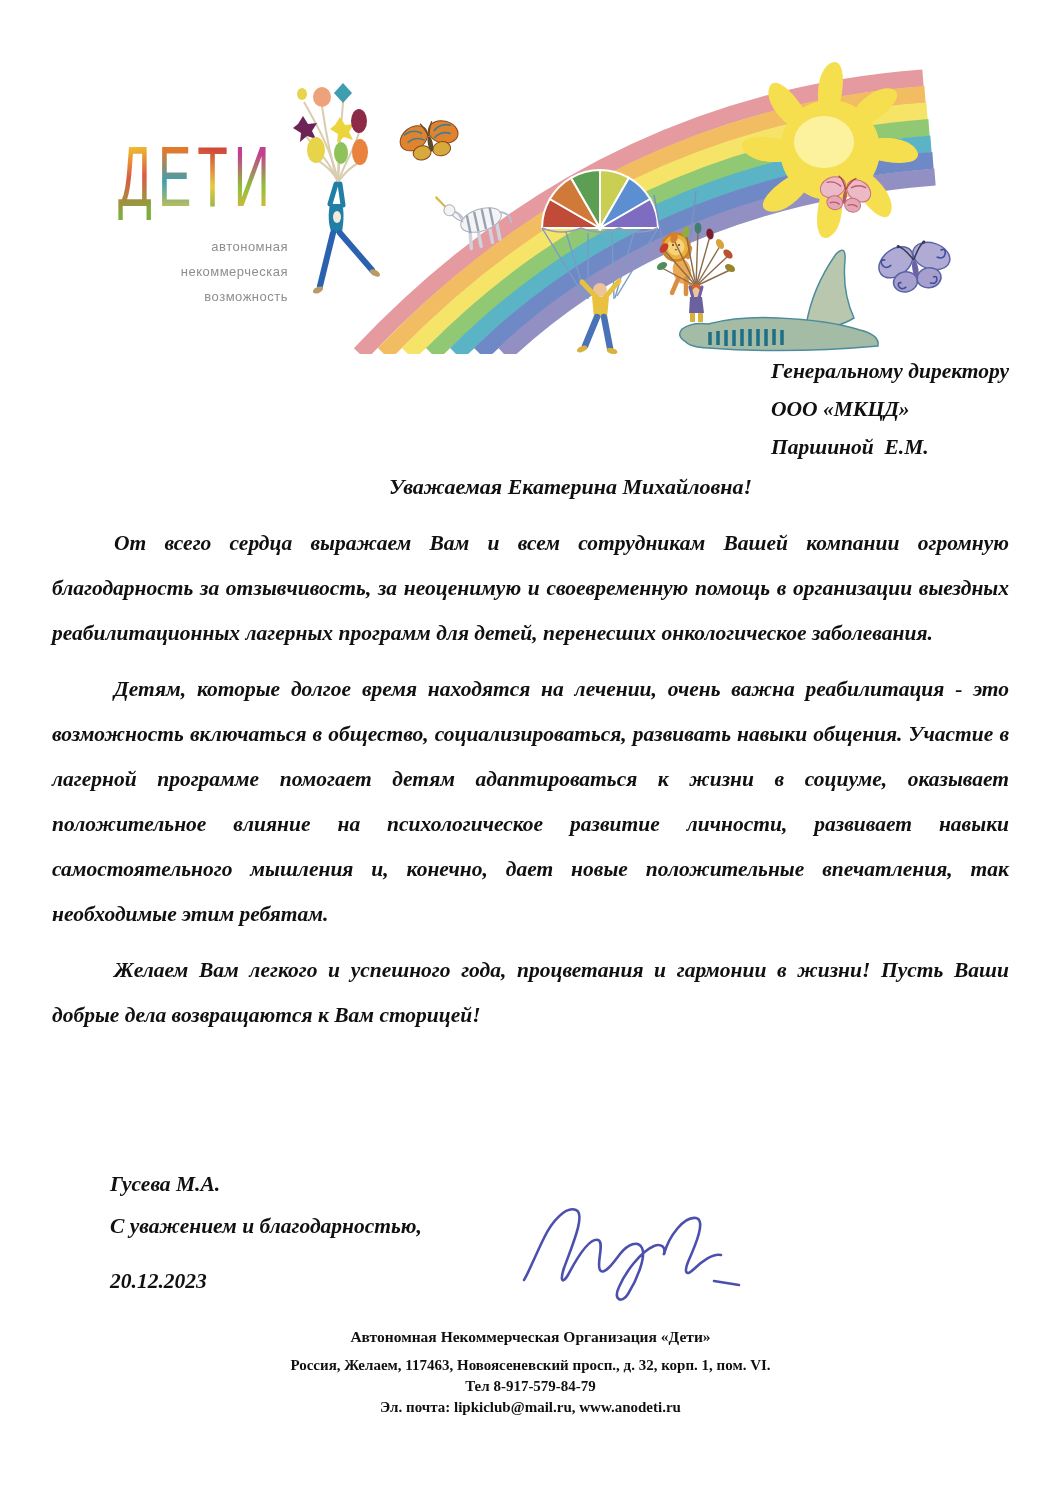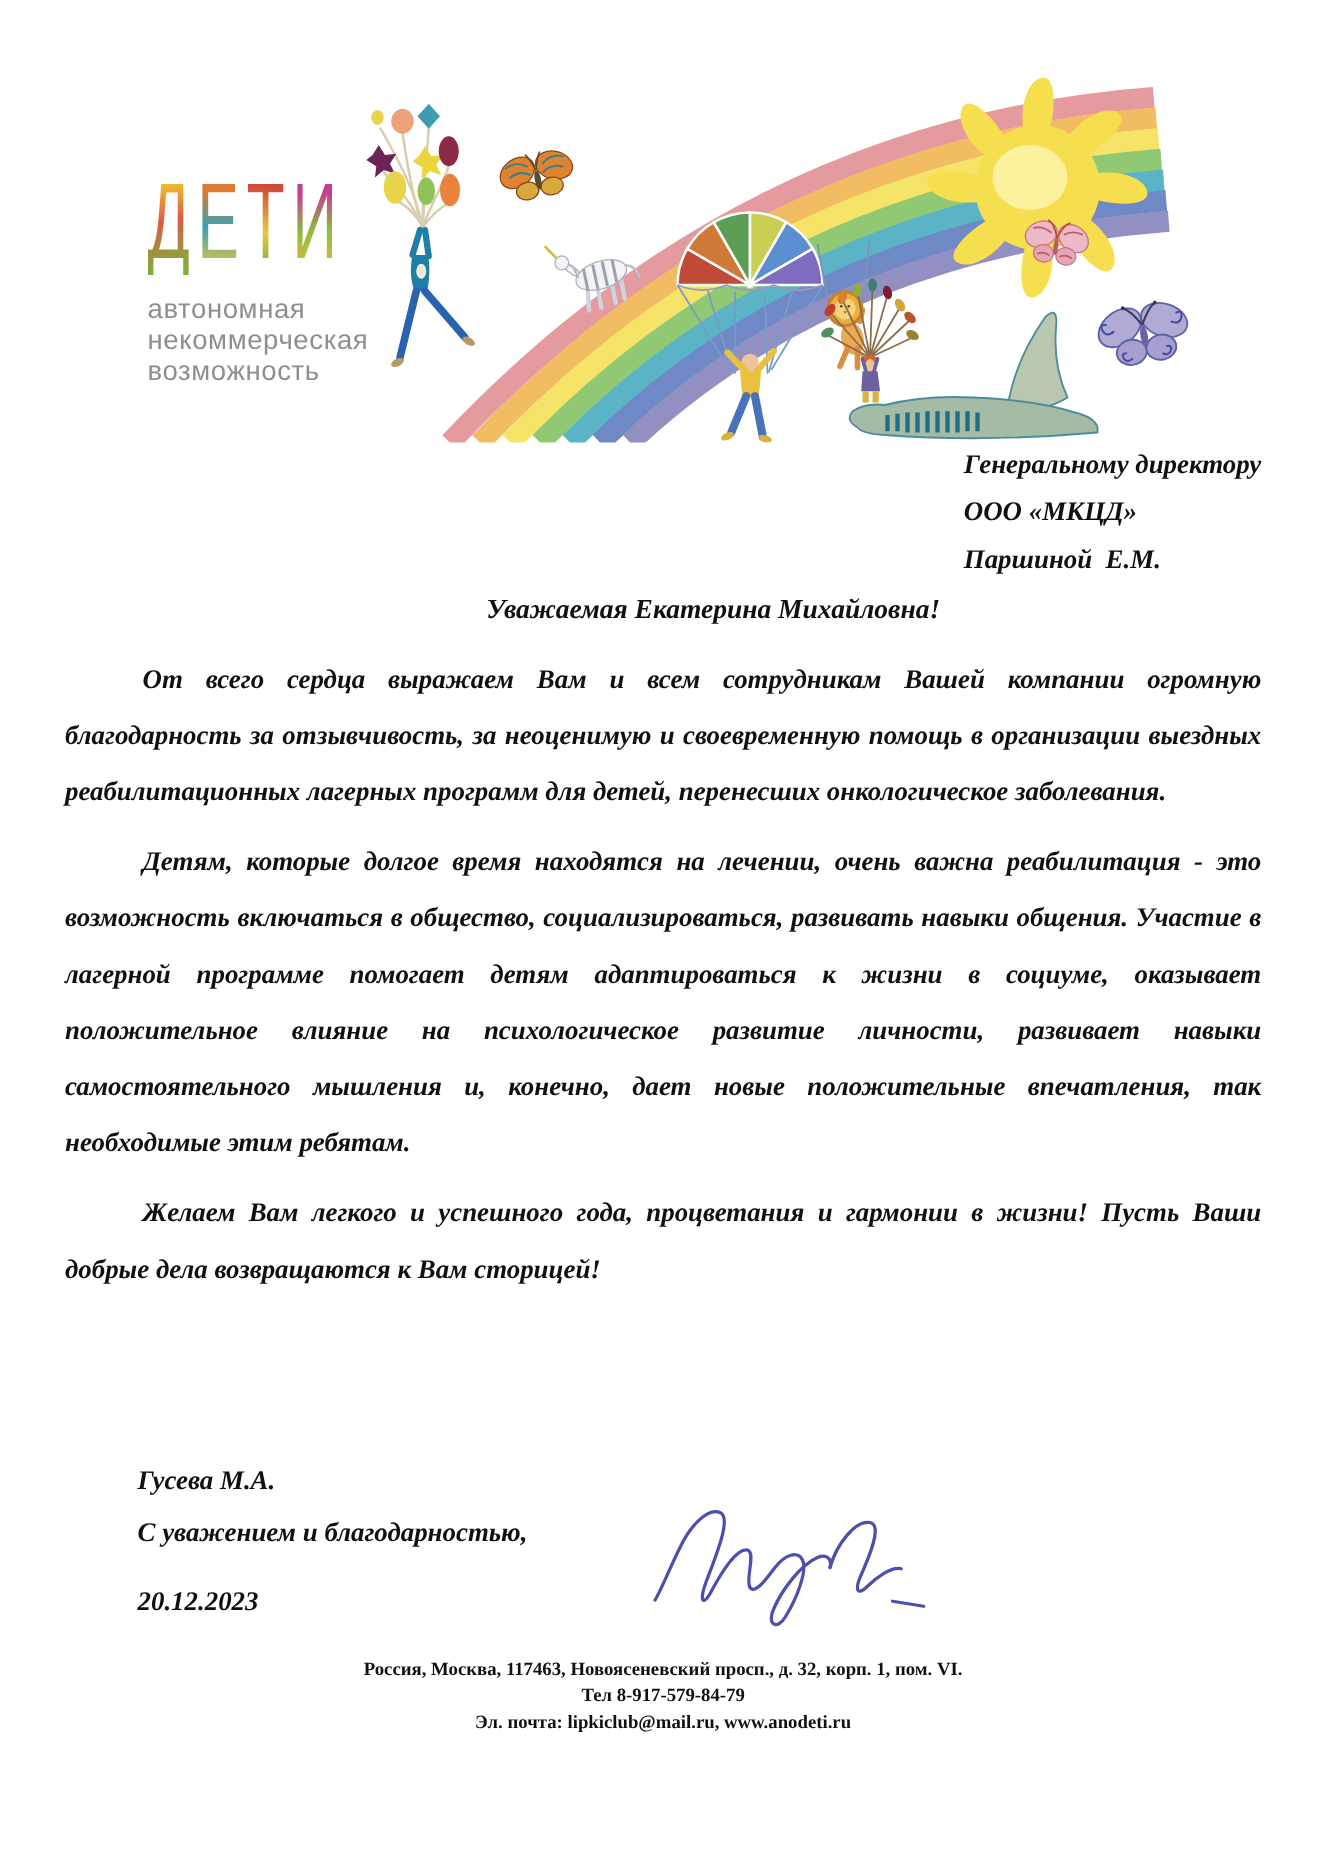--- a/index.html
+++ b/index.html
@@ -17,21 +17,21 @@
     transform:scaleY(1.72);transform-origin:top left;
   }
   @supports ((-webkit-background-clip:text) or (background-clip:text)){
     .logo-letter{color:transparent !important;-webkit-background-clip:text;background-clip:text;}
     .logo-letter:nth-child(1){background-image:linear-gradient(175deg,#f0c22e 15%,#de5a44 50%,#7fae3c 90%);}
     .logo-letter:nth-child(2){background-image:linear-gradient(180deg,#e07a2e 20%,#3e9fb0 55%,#e8c93e 95%);}
     .logo-letter:nth-child(3){background-image:linear-gradient(185deg,#d04a3a 20%,#e8c93e 60%,#6fae4a 95%);}
     .logo-letter:nth-child(4){background-image:linear-gradient(178deg,#c2418f 25%,#8fbe3c 60%,#e8b93e 95%);}
   }
   .logo-sub{margin-top:8px;font-family:"Liberation Sans",sans-serif;
-    font-size:22px;line-height:25px;letter-spacing:.5px;}
+    font-size:13px;line-height:25px;letter-spacing:.5px;text-align:right;}
   
   .art{position:absolute;left:268px;top:62px;width:725px;height:292px;}
   
   .recipient{
     position:absolute;top:352px;right:52px;
     font-size:21.5px;font-weight:700;font-style:italic;line-height:38px;
   }
   .recipient-line{white-space:pre;}
   .salutation{
     position:absolute;top:474px;left:0;width:100%;text-align:center;
@@ -336,18 +336,19 @@
 
   <svg class="signature" viewBox="0 0 230 115">
     <g fill="none" stroke-width="2.6" stroke-linecap="round" stroke="#4c4fae">
       <path d="M 6 92 C 10 86 18 66 26 50 C 34 33 48 18 58 22 C 68 26 54 58 46 80 C 42 92 44 97 50 87 C 60 68 72 50 80 52 C 87 54 78 76 82 82 C 86 88 96 74 102 66 C 110 56 120 52 124 60 C 128 68 120 90 110 106 C 104 116 95 112 101 99 C 107 85 122 64 136 58 C 143 55 148 59 146 66"></path>
       <path d="M 146 66 C 151 48 166 28 178 30 C 188 32 178 56 170 74 C 166 84 168 89 176 81 C 183 74 195 65 203 67"></path>
       <path d="M 196 93 L 221 97"></path>
     </g>
   </svg>
 
   <div class="footer">
-    <div>Россия, Москва, 117463, Новоясеневский просп., д. 32, корп. 1, пом. VI.</div>
+    <div class="footer-org">Автономная Некоммерческая Организация «Дети»</div>
+    <div>Россия, Желаем, 117463, Новоясеневский просп., д. 32, корп. 1, пом. VI.</div>
     <div>Тел 8-917-579-84-79</div>
     <div>Эл. почта: lipkiclub@mail.ru, www.anodeti.ru</div>
   </div>
 
 </div>
 
 </body></html>

